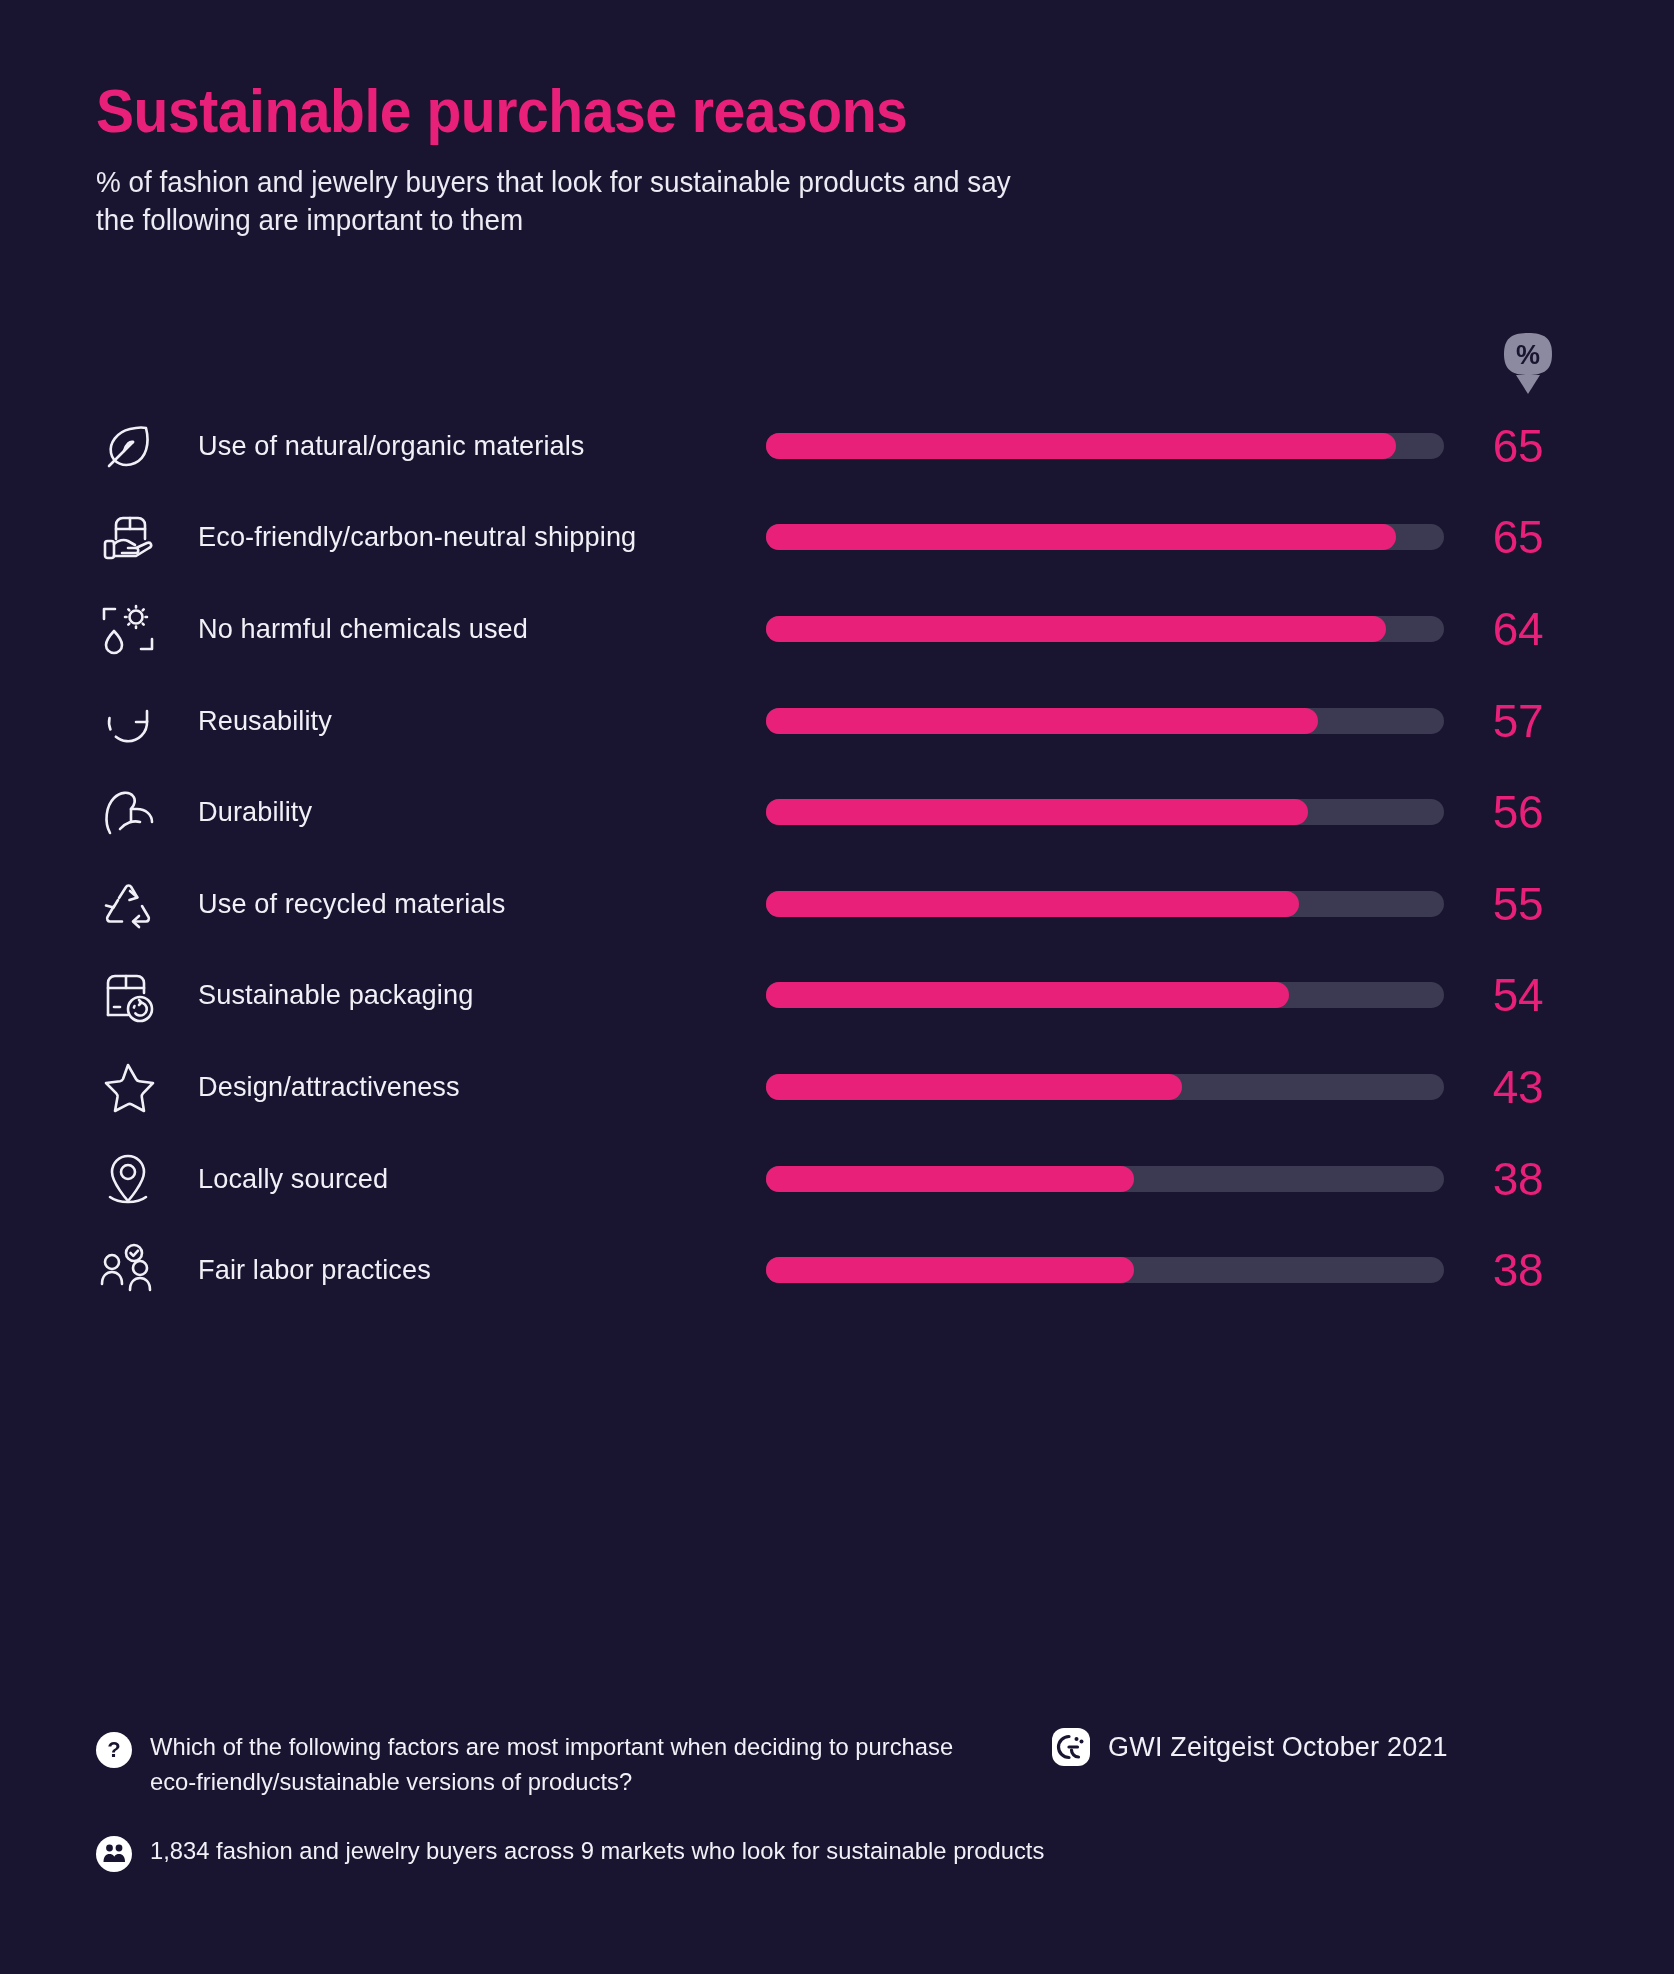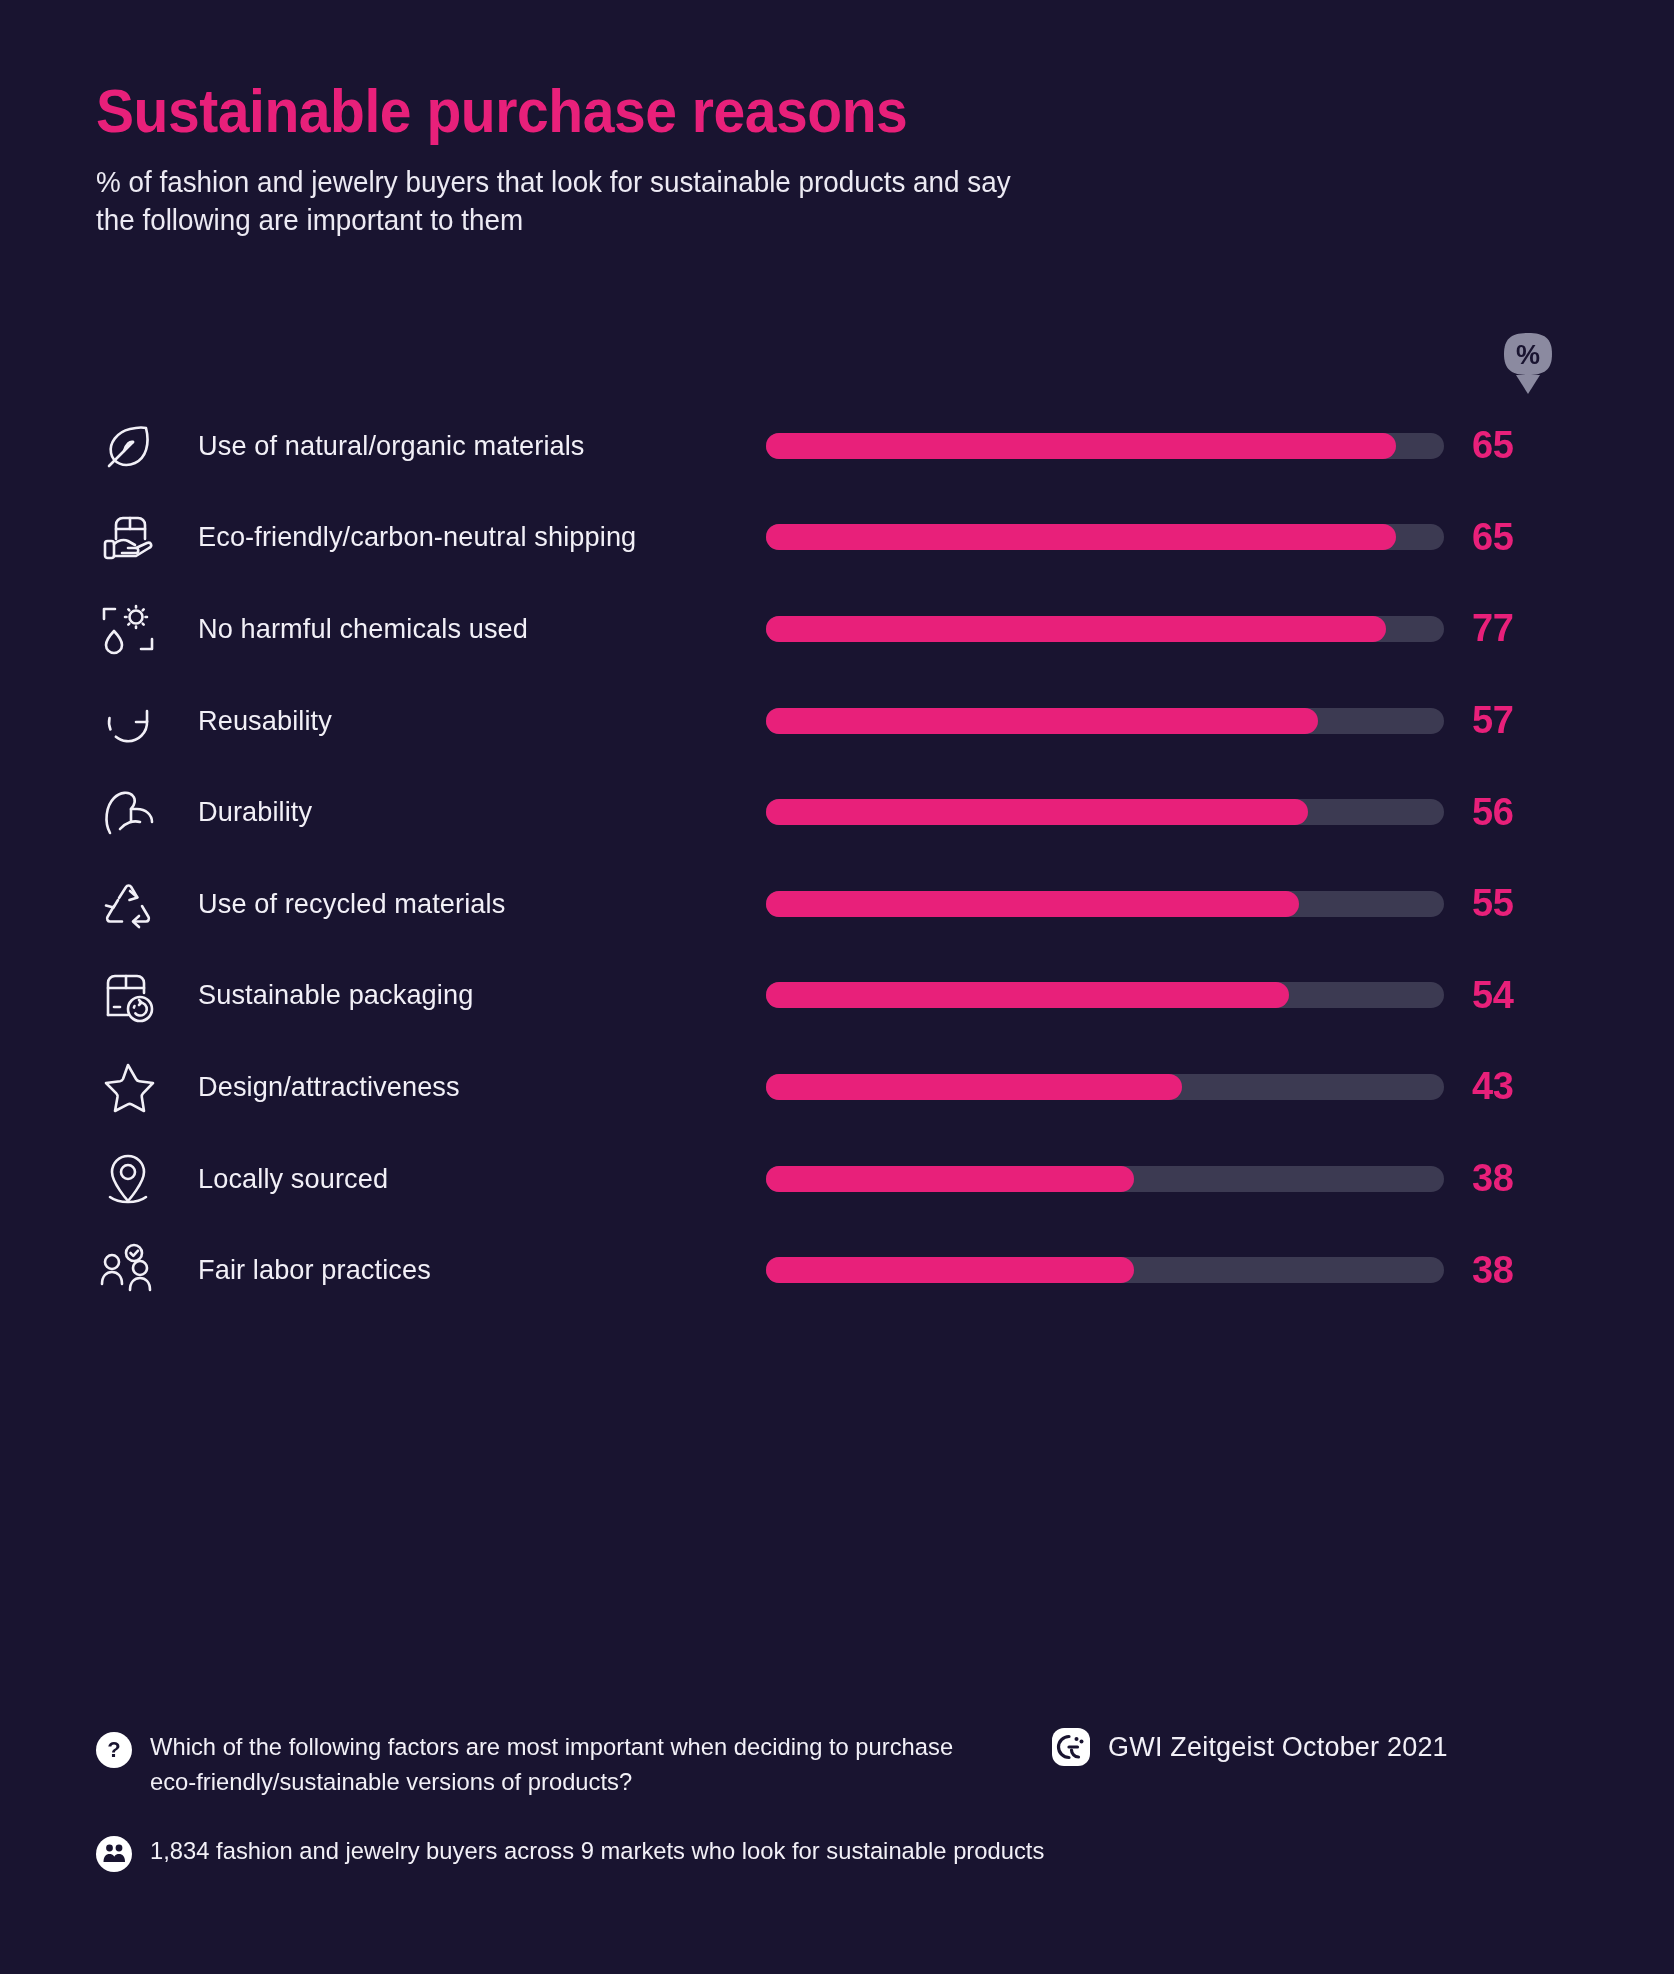--- a/index.html
+++ b/index.html
@@ -121,24 +121,24 @@
     left: 0;
     top: 0;
     height: 26px;
     background: #e8207a;
     border-radius: 13px;
   }
 
   .row-value {
     width: 120px;
     min-width: 120px;
-    text-align: left;
+    text-align: center;
     padding-right: 28px;
-    font-size: 38px;
-    font-weight: 700;
+    font-size: 46px;
+    font-weight: 400;
     color: #e8207a;
     letter-spacing: -0.3px;
   }
 
   
   .footer {
     position: absolute;
     left: 96px;
     top: 1730px;
     width: 1500px;
@@ -274,21 +274,21 @@
           <circle cx="36" cy="16" r="6.5"></circle>
           <path d="M36 5 V6.5 M36 25.5 V27 M25 16 H26.5 M45.5 16 H47 M28.3 8.3 L29.3 9.3 M42.7 22.7 L43.7 23.7 M43.7 8.3 L42.7 9.3 M29.3 22.7 L28.3 23.7" stroke-dasharray="0.5 0"></path>
           <path d="M14 30 C14 30 22 38.5 22 44 C22 48.5 18.5 52 14 52 C9.5 52 6 48.5 6 44 C6 38.5 14 30 14 30 Z"></path>
         </svg>
       </div>
       <div class="row-label">No harmful chemicals used</div>
       <div class="bar-wrap">
         <div class="bar-track"></div>
         <div class="bar-fill" style="width:91.4%"></div>
       </div>
-      <div class="row-value">77</div>
+      <div class="row-value">64</div>
     </div>
 
     <div class="row">
       <div class="row-icon">
         <svg width="56" height="56" viewBox="0 0 56 56" fill="none" stroke="#f2f0f7" stroke-width="2.6" stroke-linecap="round" stroke-linejoin="round">
           <path d="M47 28 A19 19 0 1 1 9.5 25" stroke-dasharray="44 9 14 9"></path>
           <path d="M47 18 V29 H36"></path>
         </svg>
       </div>
       <div class="row-label">Reusability</div>

